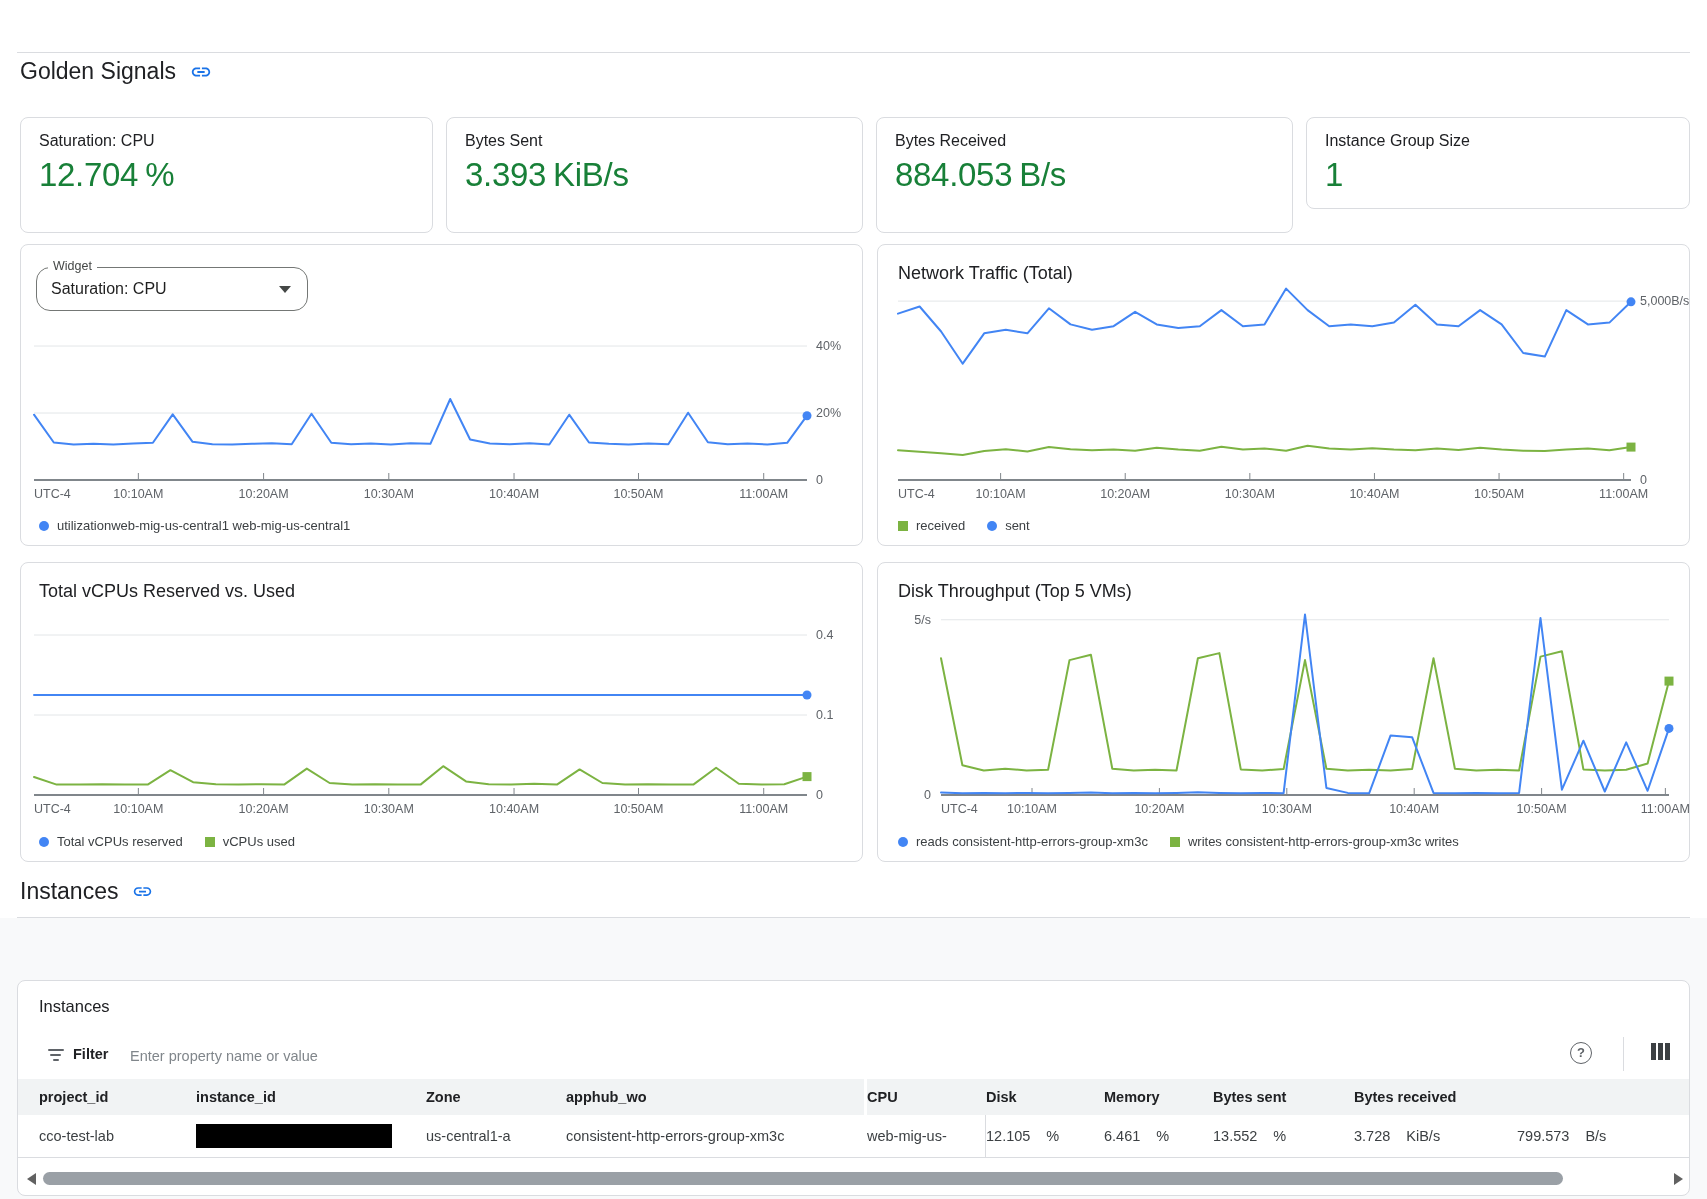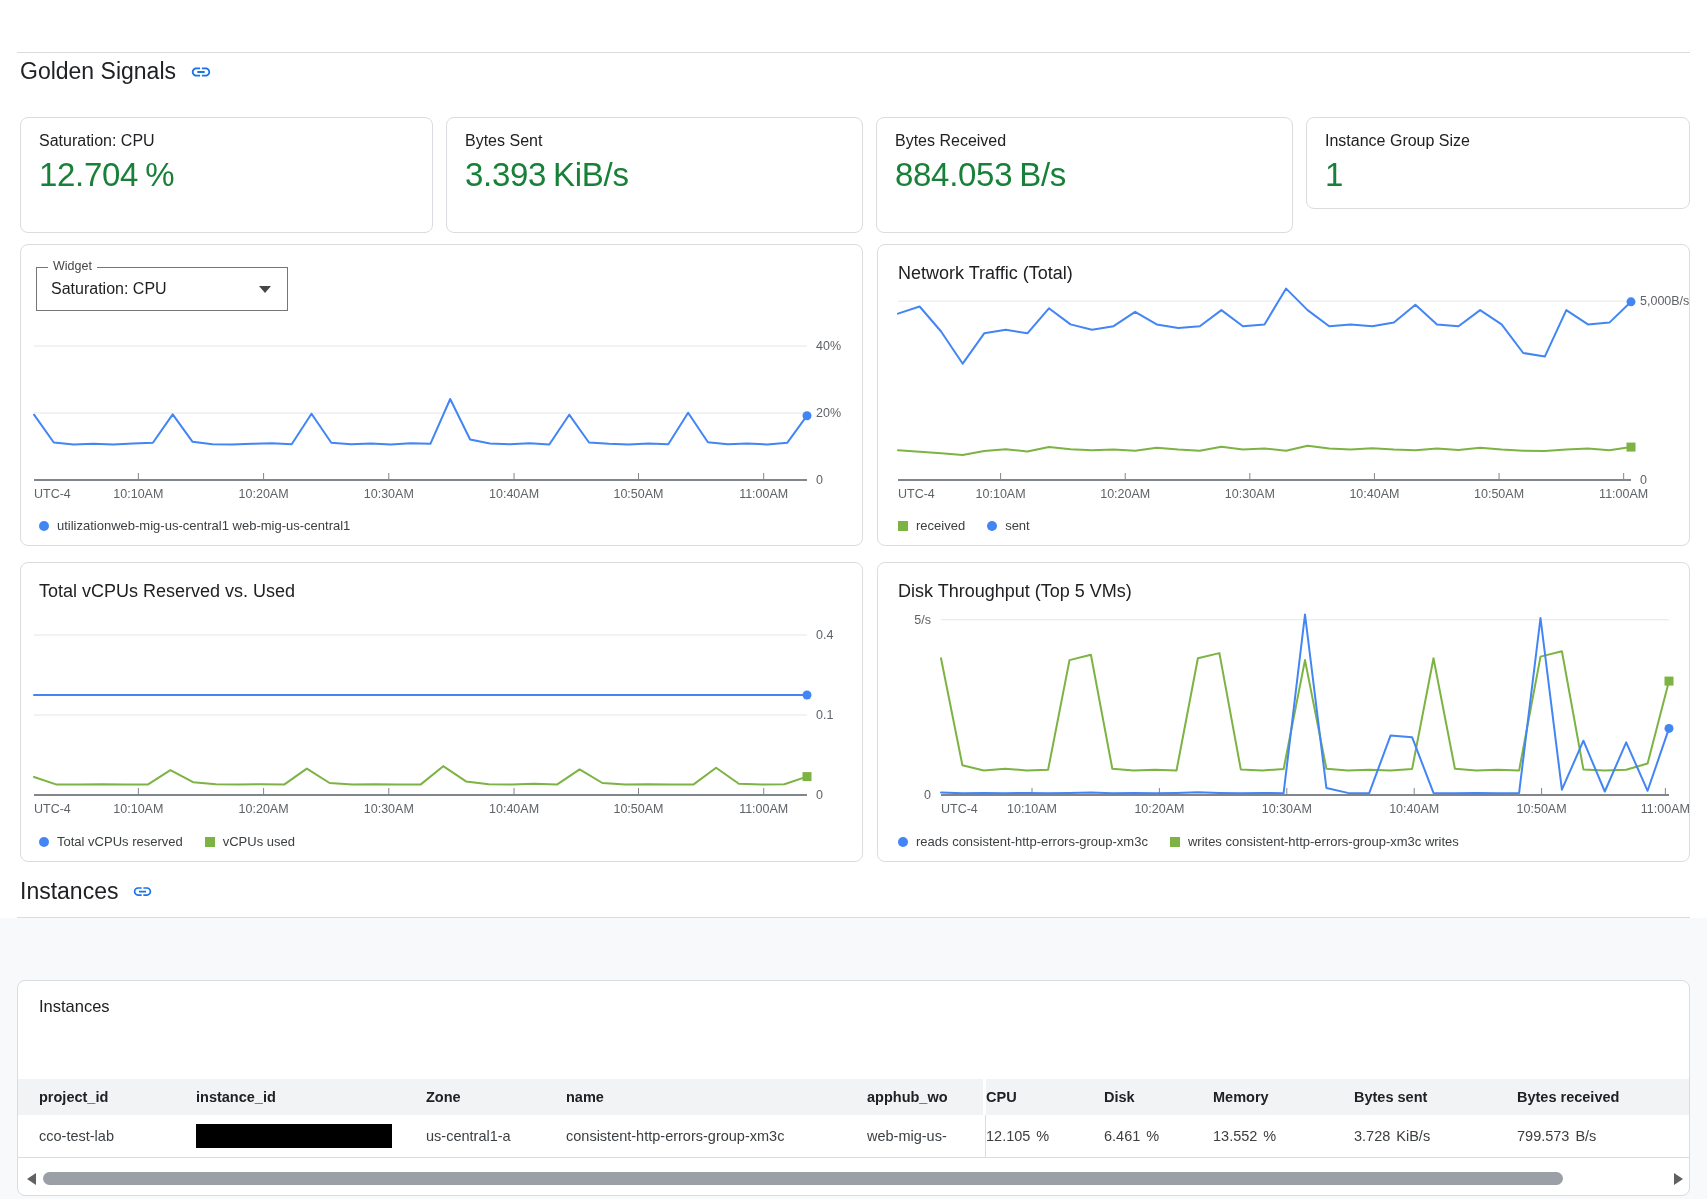--- a/index.html
+++ b/index.html
@@ -17,22 +17,22 @@
   
   .chart-title{position:absolute;left:20px;top:18px;font-size:18px;color:#202124;}
   .plot{position:absolute;}
   .grid-label{position:absolute;font-size:12.5px;color:#5f6368;white-space:nowrap;line-height:16px;}
   .tick-label{position:absolute;font-size:12.5px;color:#5f6368;white-space:nowrap;line-height:14px;}
   .legend{position:absolute;left:18px;bottom:12px;display:flex;gap:22px;align-items:flex-end;font-size:13px;color:#3c4043;}
   .legend-item{display:flex;align-items:center;gap:8px;}
   .lg-dot{width:10px;height:10px;border-radius:50%;flex:none;}
   .lg-sq{width:10px;height:10px;flex:none;}
   
-  .widget-select{position:absolute;left:15px;top:22px;width:252px;height:44px;border:1px solid #747775;
-                 border-radius:0;box-sizing:border-box;background:#fff;cursor:pointer;}
+  .widget-select{position:absolute;left:15px;top:22px;width:272px;height:44px;border:1px solid #747775;
+                 border-radius:14px;box-sizing:border-box;background:#fff;cursor:pointer;}
   .ws-label{position:absolute;top:-9px;left:11px;background:#fff;padding:0 5px;font-size:12.5px;color:#444746;}
   .ws-value{position:absolute;left:14px;top:0;line-height:42px;font-size:16px;color:#1f1f1f;}
   .ws-caret{position:absolute;right:16px;top:18px;width:0;height:0;border-left:6px solid transparent;
             border-right:6px solid transparent;border-top:7px solid #444746;}
   
   .tbl-title{position:absolute;left:21px;top:16px;font-size:16.5px;color:#202124;}
   .filter-row{position:absolute;left:0;top:52px;width:100%;height:46px;}
   .filter-icon{position:absolute;left:30px;top:16px;width:17px;height:13px;}
   .filter-icon span{position:absolute;left:0;height:2px;background:#5f6368;border-radius:1px;}
   .filter-icon .f1{top:0;width:16px;}
@@ -48,21 +48,21 @@
   .col-icon{position:absolute;left:1633px;top:10px;width:19px;height:17px;display:flex;gap:2.5px;cursor:pointer;}
   .col-icon span{width:4.5px;height:17px;background:#3c4043;}
   .tbl-grid{position:absolute;left:0;width:100%;display:grid;box-sizing:border-box;padding-left:21px;
             grid-template-columns:157px 230px 140px 301px 119px 118px 109px 141px 163px 174px;}
   .tbl-head{top:98px;height:36px;background:#f1f3f4;}
   .tbl-head > div{font-size:14.5px;font-weight:700;color:#202124;line-height:36px;white-space:nowrap;overflow:hidden;}
   .tbl-head > .col-apphub{border-right:3px solid #fff;box-sizing:border-box;}
   .tbl-row{top:134px;height:43px;border-bottom:1px solid #dadce0;}
   .tbl-row > div{font-size:14.5px;color:#3c4043;line-height:43px;white-space:nowrap;overflow:hidden;}
   .tbl-row > .col-apphub{border-right:1px solid #dadce0;box-sizing:border-box;}
-  .unit-pair{display:inline-flex;gap:6px;}
+  .unit-pair{display:inline-flex;gap:16px;}
   .redacted{display:inline-block;width:196px;height:24px;background:#000;vertical-align:middle;margin-top:-3px;}
   
   .hs-left{position:absolute;left:9px;top:192px;width:0;height:0;border-top:6px solid transparent;
            border-bottom:6px solid transparent;border-right:9px solid #616161;cursor:pointer;}
   .hs-right{position:absolute;left:1656px;top:192px;width:0;height:0;border-top:6px solid transparent;
             border-bottom:6px solid transparent;border-left:9px solid #616161;cursor:pointer;}
   .hs-thumb{position:absolute;left:25px;top:191px;width:1520px;height:13px;border-radius:7px;background:#9aa0a6;cursor:grab;}
 </style>
 </head>
 <body>
@@ -273,26 +273,41 @@
       <svg viewBox="0 0 24 24" width="21" height="21">
           <path fill="currentColor" d="M3.9 12c0-1.71 1.39-3.1 3.1-3.1h4V7H7c-2.76 0-5 2.24-5 5s2.24 5 5 5h4v-1.9H7c-1.71 0-3.1-1.39-3.1-3.1zM8 13h8v-2H8v2zm9-6h-4v1.9h4c1.71 0 3.1 1.39 3.1 3.1s-1.39 3.1-3.1 3.1h-4V17h4c2.76 0 5-2.24 5-5s-2.24-5-5-5z"></path>
         </svg>
     </span>
   </div>
   <div class="divider" style="left:17px;top:917px;width:1673px;"></div>
 
   <div class="card" style="left:17px;top:980px;width:1673px;height:216px;">
     <div class="tbl-title">Instances</div>
 
+    <div class="filter-row">
+      <span class="filter-icon">
+          <span class="f1"></span>
+          <span class="f2"></span>
+          <span class="f3"></span>
+        </span>
+      <span class="filter-label">Filter</span>
+      <input class="filter-input" type="text" placeholder="Enter property name or value" style="">
+      <span class="help-icon">?</span>
+      <span class="vsep"></span>
+      <span class="col-icon">
+          <span></span>
+          <span></span>
+          <span></span>
+        </span>
+    </div>
 
     <div class="tbl-grid tbl-head">
       <div>project_id</div>
       <div>instance_id</div>
       <div>Zone</div>
-      <div>name</div>
       <div class="col-apphub">apphub_wo</div>
       <div>CPU</div>
       <div>Disk</div>
       <div>Memory</div>
       <div>Bytes sent</div>
       <div>Bytes received</div>
     </div>
 
     <div class="tbl-grid tbl-row">
       <div>cco-test-lab</div>

